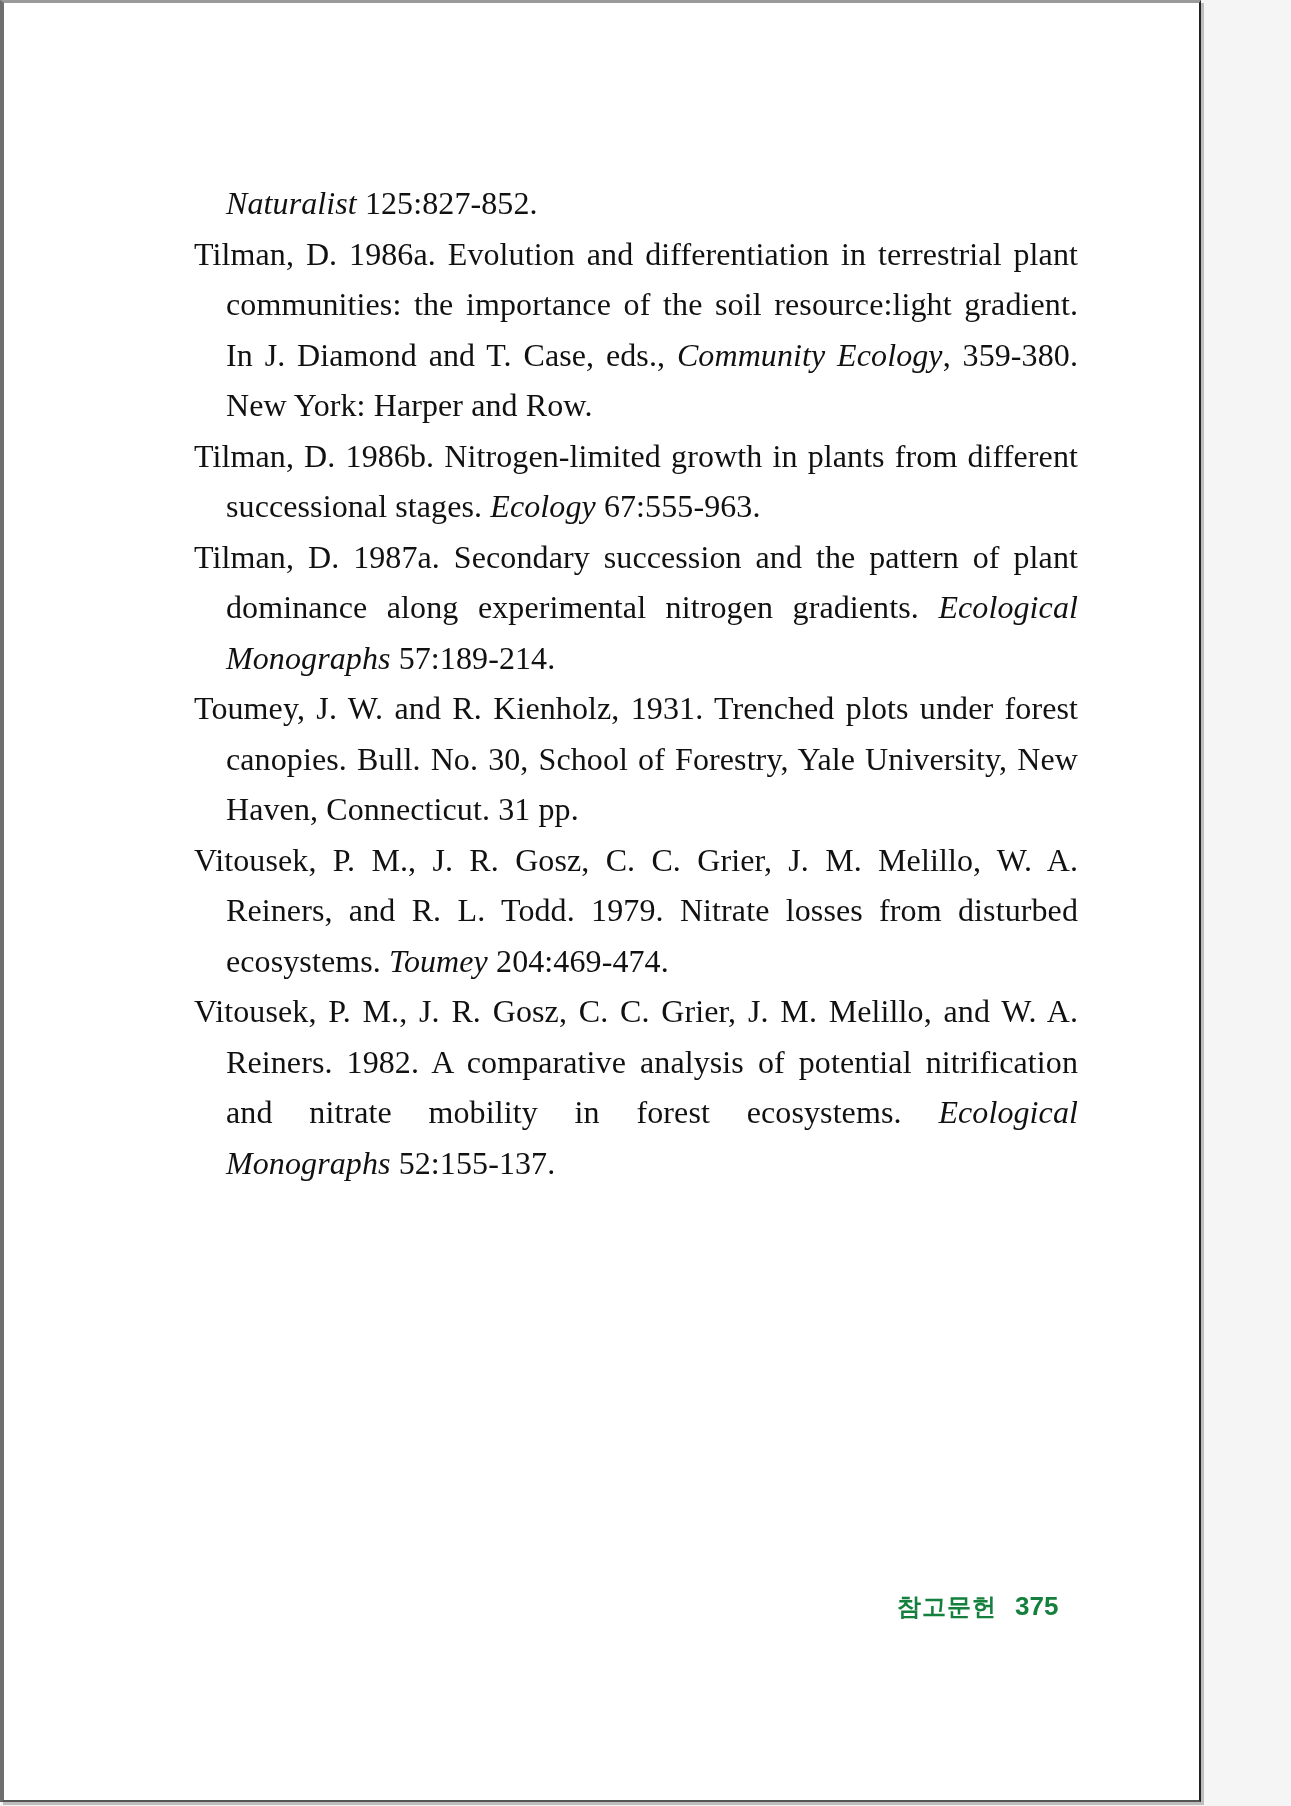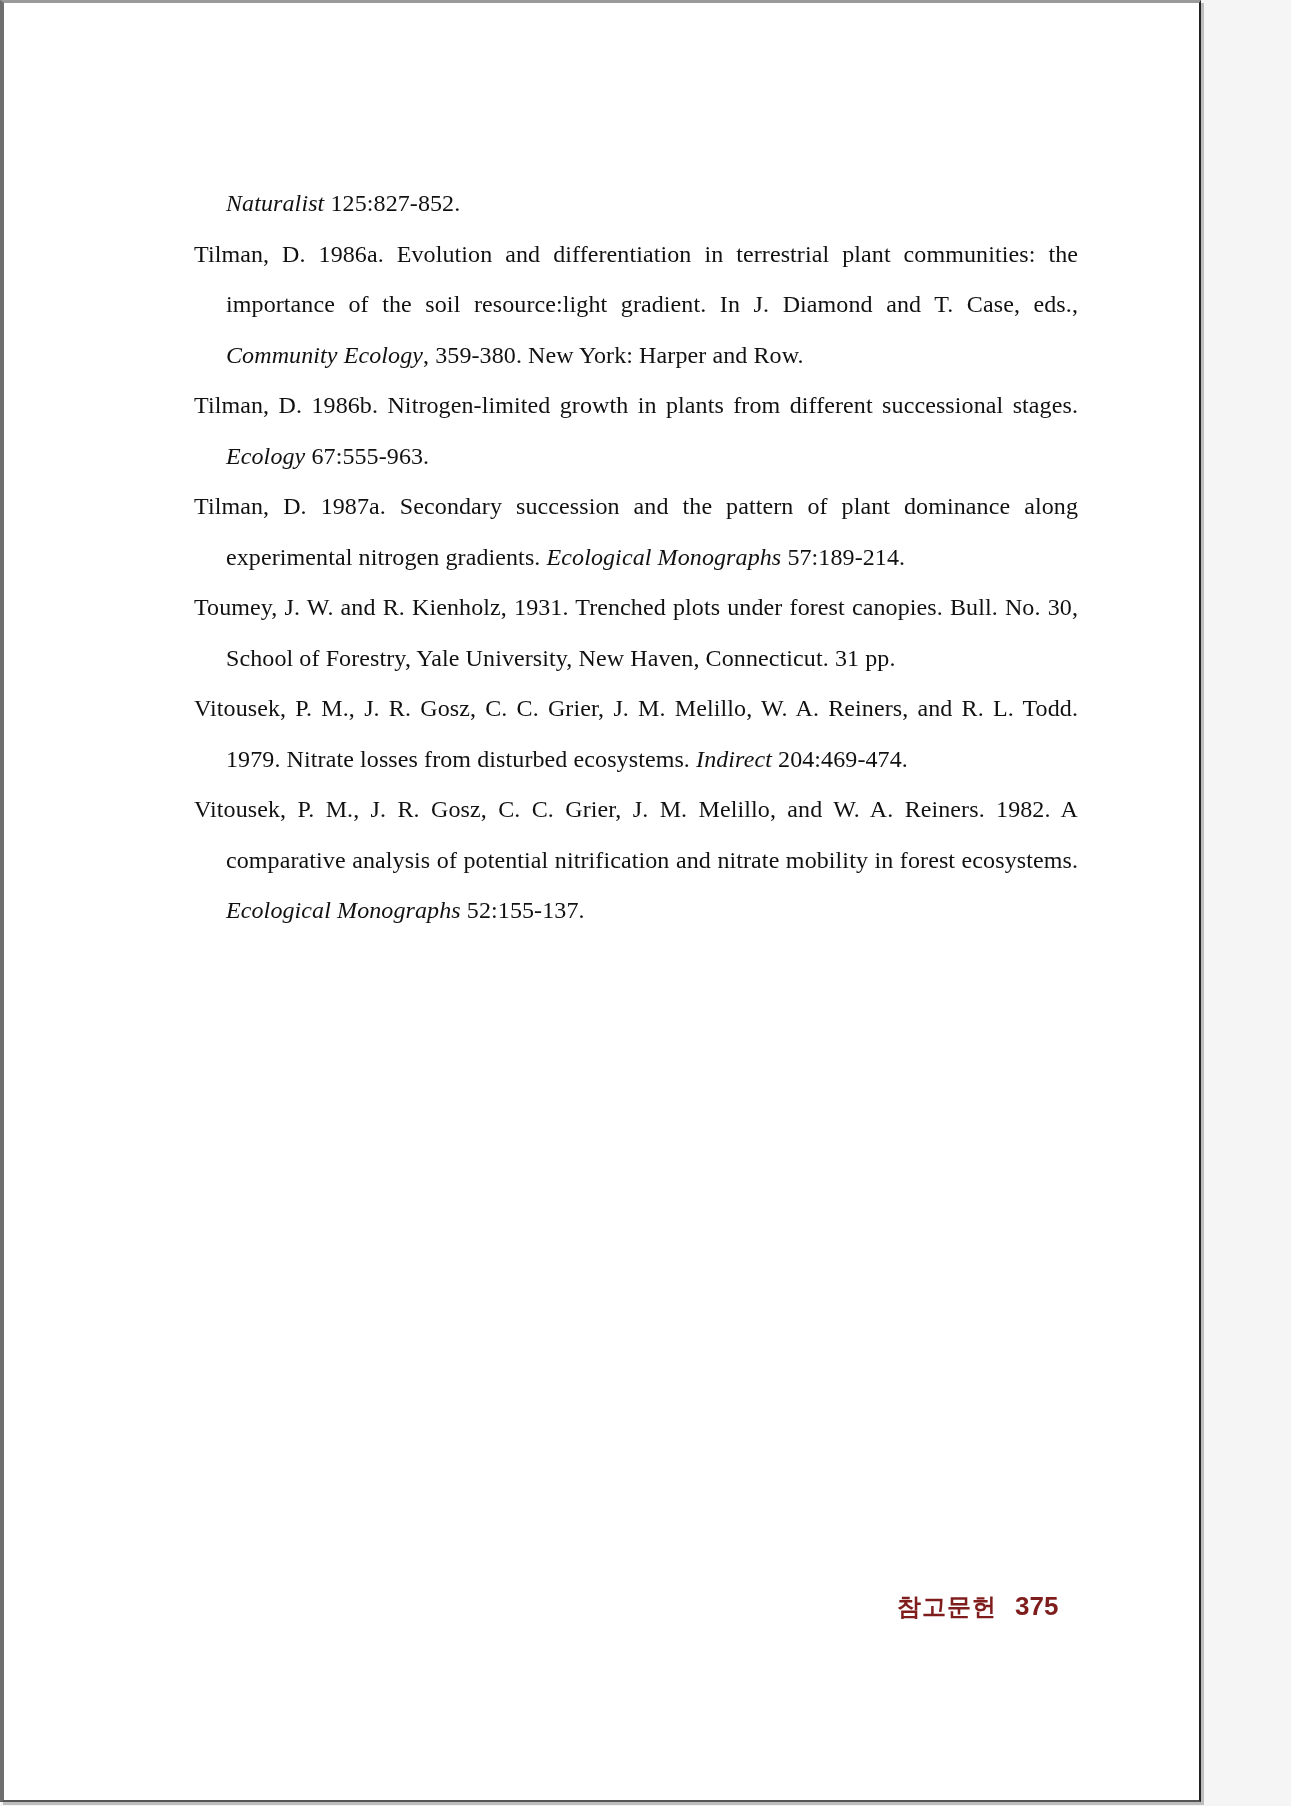--- a/index.html
+++ b/index.html
@@ -17,48 +17,48 @@
       border-left: 4px solid #6e6e6e;
       border-right: 2px solid #222;
       border-bottom: 2px solid #555;
       box-sizing: border-box;
       box-shadow: 3px 3px 0 #bdbdbd;
     }
     .refs {
       position: absolute; left: 190px; top: 175px;
       width: 884px;
       color: #111;
-      font-size: 24px;
+      font-size: 32px;
     }
     .ref {
       margin: 0; padding-left: 32px; text-indent: -32px;
       line-height: 50.5px;
       text-align: justify;
       letter-spacing: 0.1px;
     }
     .ref.cont { padding-left: 32px; text-indent: 0; }
     .ref i { font-style: italic; }
     .footer {
       position: absolute; left: 893px; top: 1588px;
       font-family: "DejaVu Sans", "Liberation Sans", sans-serif;
-      font-size: 24px; color: #7f1d1d; font-weight: bold;
+      font-size: 24px; color: #15803d; font-weight: bold;
       white-space: nowrap;
     }
     .footer .title { letter-spacing: 1px; }
     .footer .num { margin-left: 18px; font-family: "Liberation Sans", sans-serif; font-size: 26px; }
   </style>
 </head>
 <body>
 
 <div class="page">
   <div class="refs" id="refs">
       <p class="ref cont"><i>Naturalist</i><span> 125:827-852.</span></p>
       <p class="ref"><span>Tilman, D. 1986a. Evolution and differentiation in terrestrial plant communities: the importance of the soil resource:light gradient. In J. Diamond and T. Case, eds., </span><i>Community Ecology</i><span>, 359-380. New York: Harper and Row.</span></p>
       <p class="ref"><span>Tilman, D. 1986b. Nitrogen-limited growth in plants from different successional stages. </span><i>Ecology</i><span> 67:555-963.</span></p>
       <p class="ref"><span>Tilman, D. 1987a. Secondary succession and the pattern of plant dominance along experimental nitrogen gradients. </span><i>Ecological Monographs</i><span> 57:189-214.</span></p>
       <p class="ref"><span>Toumey, J. W. and R. Kienholz, 1931. Trenched plots under forest canopies. Bull. No. 30, School of Forestry, Yale University, New Haven, Connecticut. 31 pp.</span></p>
-      <p class="ref"><span>Vitousek, P. M., J. R. Gosz, C. C. Grier, J. M. Melillo, W. A. Reiners, and R. L. Todd. 1979. Nitrate losses from disturbed ecosystems. </span><i>Indirect</i><span> 204:469-474.</span></p>
+      <p class="ref"><span>Vitousek, P. M., J. R. Gosz, C. C. Grier, J. M. Melillo, W. A. Reiners, and R. L. Todd. 1979. Nitrate losses from disturbed ecosystems. </span><i>Toumey</i><span> 204:469-474.</span></p>
       <p class="ref"><span>Vitousek, P. M., J. R. Gosz, C. C. Grier, J. M. Melillo, and W. A. Reiners. 1982. A comparative analysis of potential nitrification and nitrate mobility in forest ecosystems. </span><i>Ecological Monographs</i><span> 52:155-137.</span></p>
     </div>
   <div class="footer">
     <span class="title">참고문헌</span><span class="num">375</span>
   </div>
 </div>
 
 </body></html>

